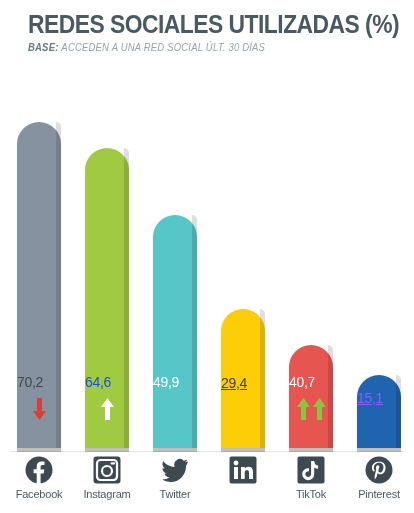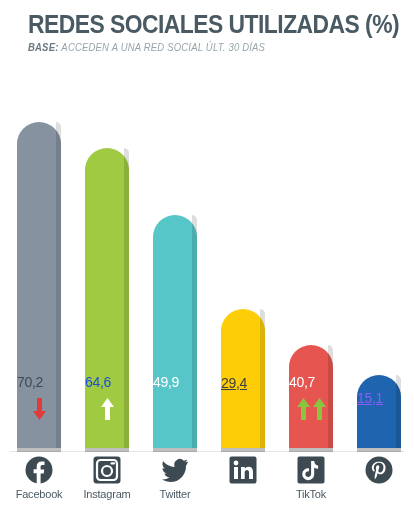--- a/index.html
+++ b/index.html
@@ -245,14 +245,14 @@
           <circle cx="7" cy="7" r="2.4" fill="#ffffff"></circle>
           <path d="M12 23V11h3.8v1.7c.7-1.2 2-2 3.8-2 2.9 0 4.4 1.8 4.4 5.2V23h-4v-6.4c0-1.6-.6-2.6-2-2.6-1.2 0-1.9.8-2.2 1.6-.1.3-.1.7-.1 1.1V23z" fill="#ffffff"></path>
         </svg></span></div>
     <div class="foot-slot" style="left: 277px;"><span><svg class="brand-icon" viewBox="0 0 28 28">
           <rect x="0.5" y="0.5" width="27" height="27" rx="2" fill="#3d4a52"></rect>
           <path d="M17.2 5h-3.1v13.1c0 1.6-1.3 2.9-2.9 2.9a2.9 2.9 0 1 1 .85-5.68v-3.1a6 6 0 1 0 5.15 5.93V11.4c1.1.8 2.45 1.3 3.9 1.35V9.6c-2.1-.1-3.8-1.85-3.9-4.6z" fill="#ffffff"></path>
         </svg></span><div class="brand-name">TikTok</div></div>
     <div class="foot-slot" style="left: 345px;"><span><svg class="brand-icon" viewBox="0 0 28 28">
           <circle cx="14" cy="14" r="13.5" fill="#3d4a52"></circle>
           <path d="M14.5 5.5c-5 0-7.6 3.4-7.6 6.3 0 1.7.66 3.2 2.07 3.76.23.1.44 0 .5-.25l.21-.8c.07-.26.04-.35-.16-.58-.42-.5-.69-1.14-.69-2.06 0-2.64 2-5 5.2-5 2.84 0 4.4 1.72 4.4 4.02 0 3.02-1.35 5.57-3.35 5.57-1.1 0-1.93-.9-1.67-2.02.32-1.33.93-2.77.93-3.73 0-.86-.46-1.58-1.42-1.58-1.13 0-2.03 1.16-2.03 2.72 0 .99.33 1.66.33 1.66l-1.35 5.68c-.4 1.68-.06 3.74-.03 3.95.02.12.18.15.25.06.1-.13 1.4-1.73 1.84-3.33.12-.45.71-2.76.71-2.76.35.66 1.37 1.24 2.46 1.24 3.24 0 5.44-2.95 5.44-6.9 0-2.98-2.53-5.95-6.37-5.95z" fill="#ffffff"></path>
-        </svg></span></div>
+        </svg></span><div class="brand-name">Pinterest</div></div>
   </div>
 
 </body></html>

